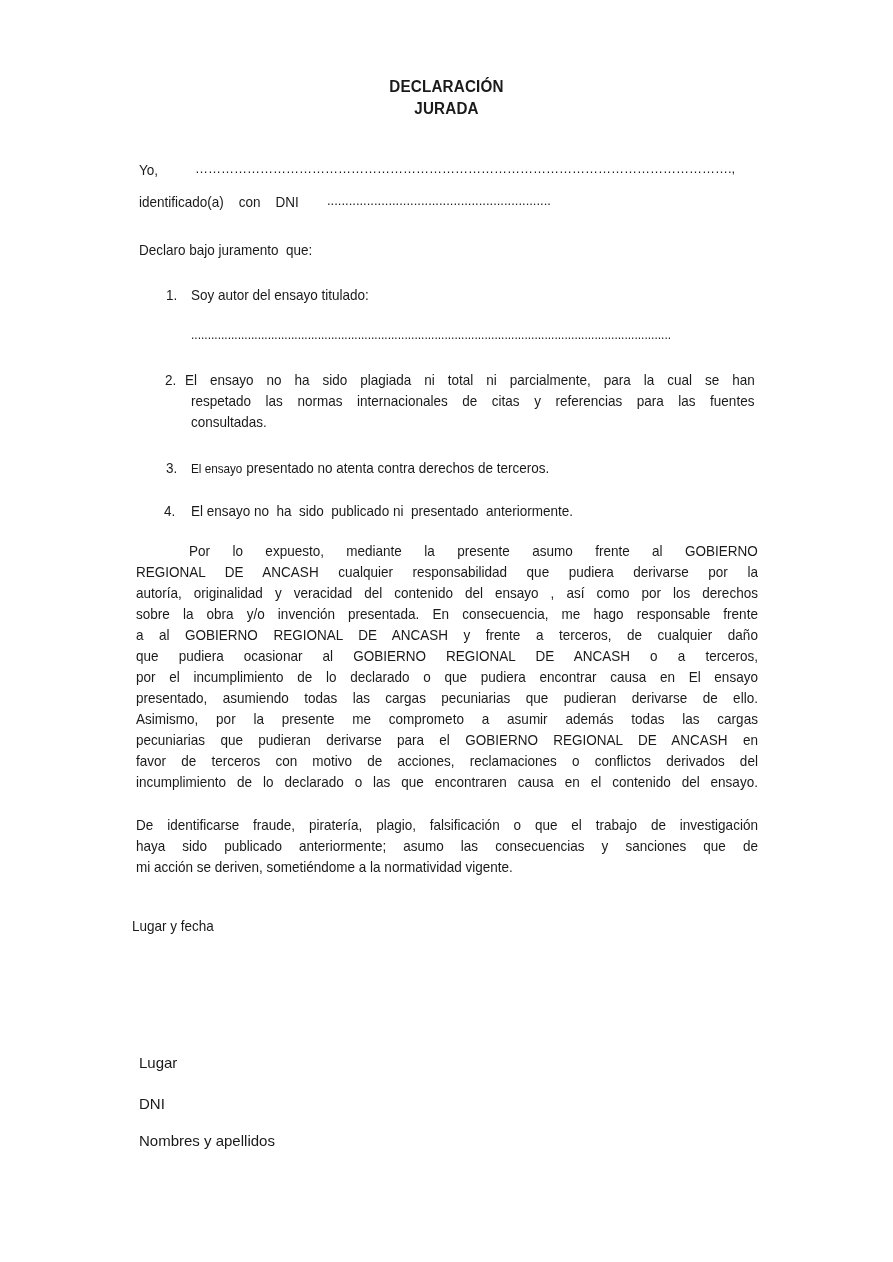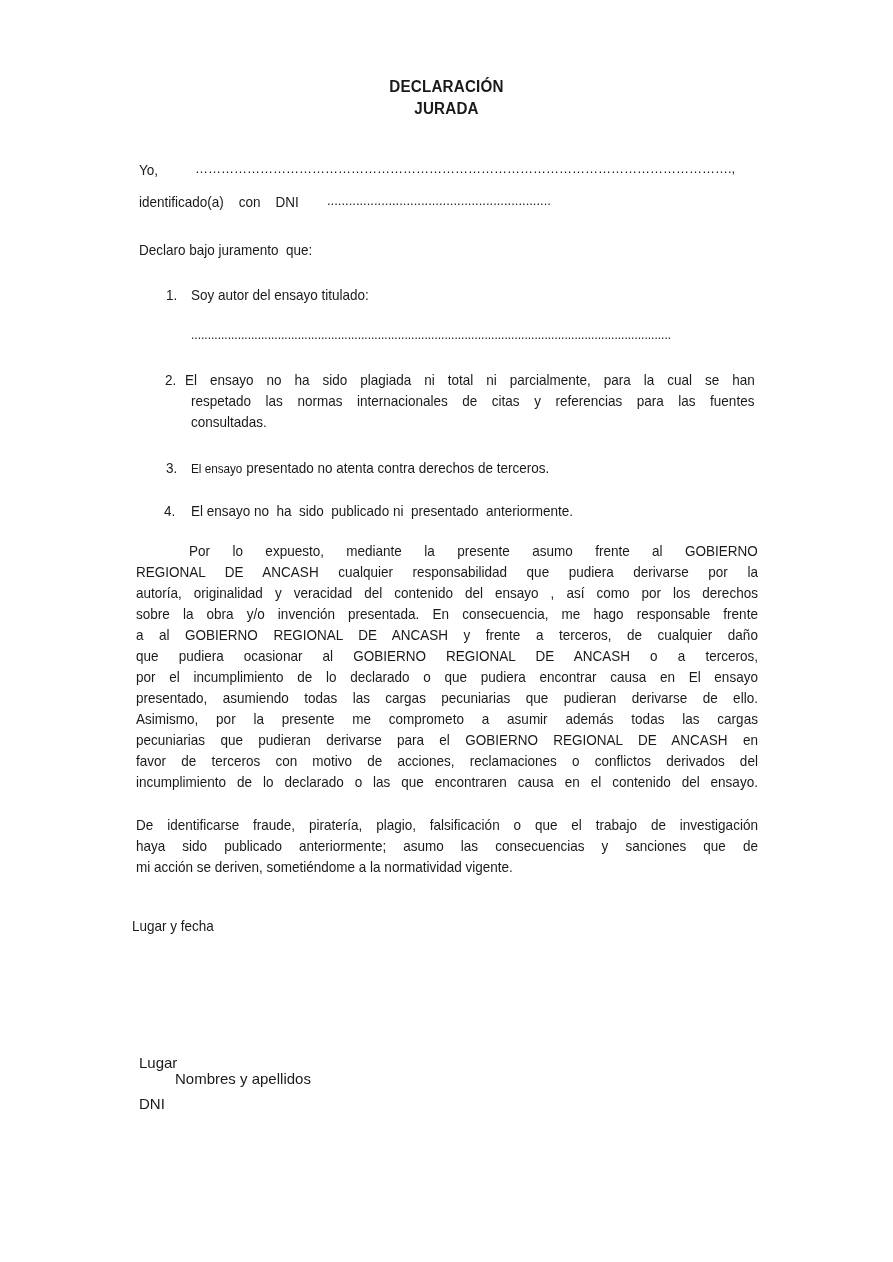--- a/index.html
+++ b/index.html
@@ -113,16 +113,16 @@
 
   <div class="just narrow" style="left:136px; top:814px; width:691px;">
     <span class="line">De identificarse fraude, piratería, plagio, falsificación o que el trabajo de investigación</span>
     <span class="line">haya sido publicado anteriormente; asumo las consecuencias y sanciones que de</span>
     <span class="line last">mi acción se deriven, sometiéndome a la normatividad vigente.</span>
   </div>
 
   <div class="abs t narrow" style="left:132px; top:917px;">Lugar y fecha</div>
 
   <div class="abs" style="left:139px; top:1054px; font-size:15px;">Lugar</div>
-  <div class="abs" style="left:139px; top:1070px; font-size:15px;margin-left:36px;">Nombres y apellidos</div>
+  <div class="abs" style="left:139px; top:1132px; font-size:15px;">Nombres y apellidos</div>
   <div class="abs" style="left:139px; top:1095px; font-size:15px;">DNI</div>
 
 </div>
 
 </body></html>

